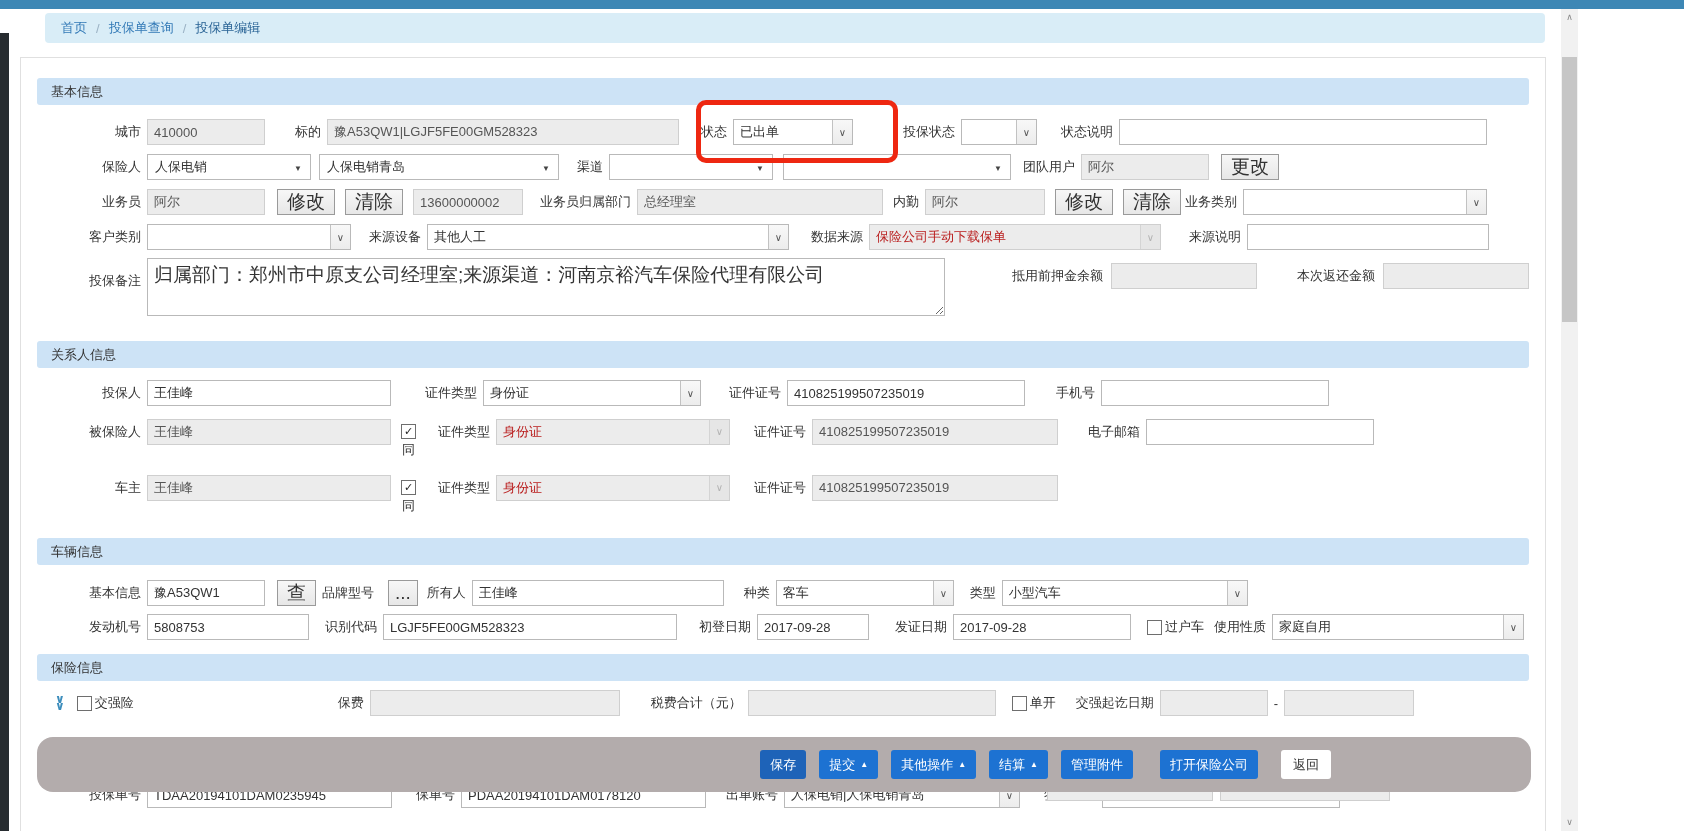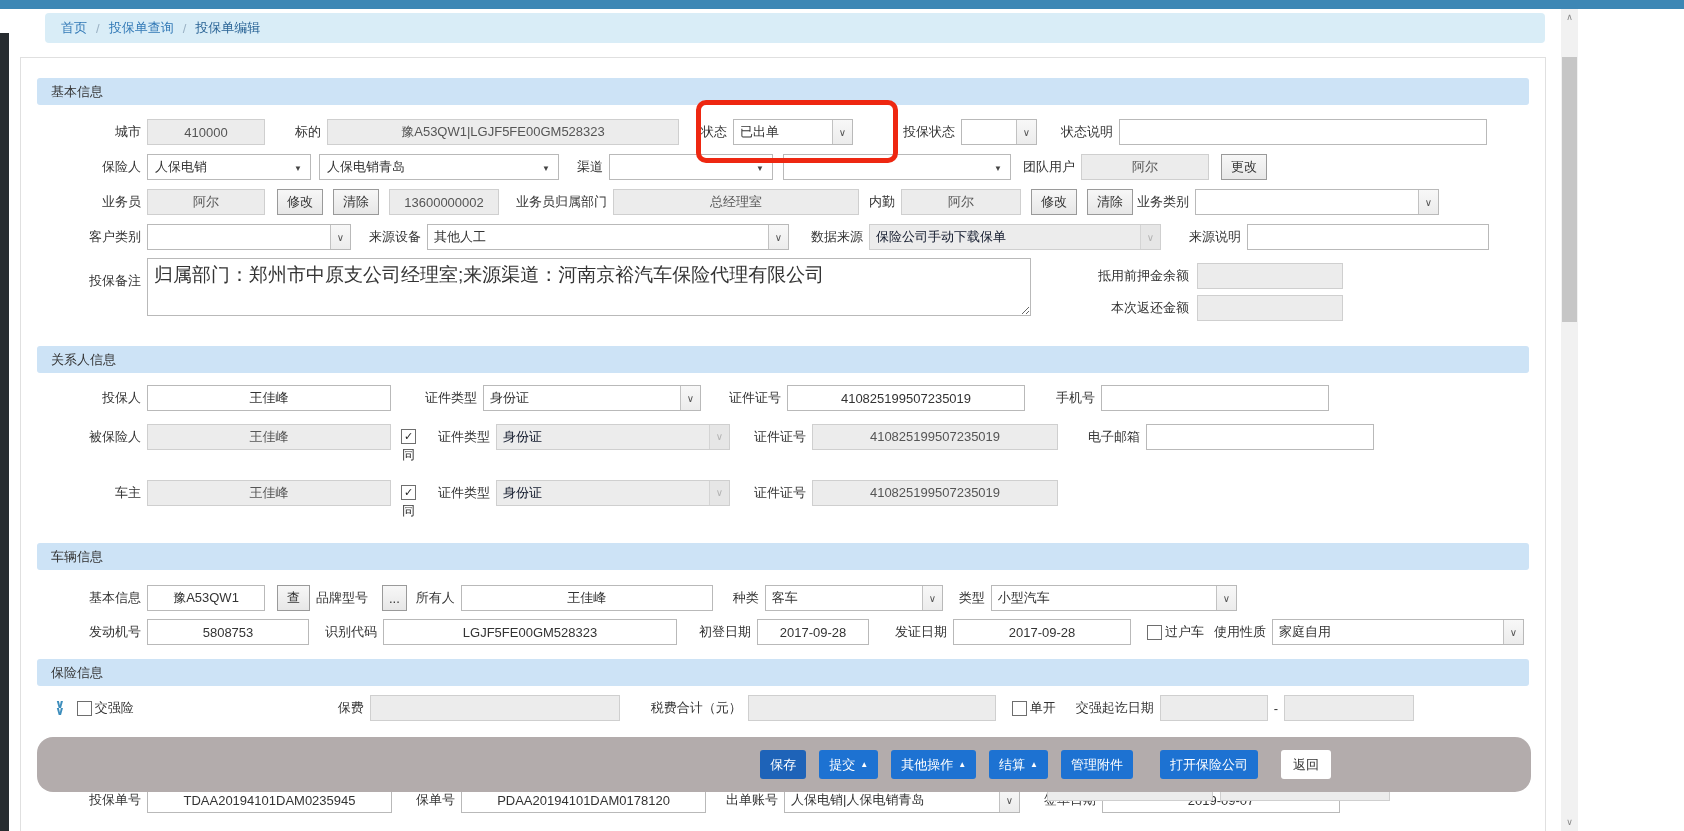--- a/index.html
+++ b/index.html
@@ -12,36 +12,36 @@
   .bc-link{color:#337ab7;text-decoration:none;cursor:pointer;}
   .bc-sep{color:#9bb2c4;margin:0 9px;}
   .bc-cur{color:#2a6496;}
   .panel{position:absolute;left:20px;top:57px;width:1526px;height:774px;background:#fff;
        border:1px solid #e0e0e0;border-bottom:none;box-sizing:border-box;}
   .secbar{height:27px;background:#cde3f6;border-radius:3px;display:flex;align-items:center;
        padding-left:14px;font-size:13px;color:#333;margin:0 16px;}
   .row{display:flex;align-items:center;margin:0 16px;}
   .lb{font-size:13px;color:#333;text-align:right;white-space:nowrap;flex:none;}
   .inp{height:26px;border:1px solid #b9b9b9;background:#fff;font-family:inherit;font-size:13px;color:#333;
-       padding:0 6px;box-sizing:border-box;flex:none;outline:none;text-align:center;}
+       padding:0 6px;box-sizing:border-box;flex:none;outline:none;}
   .inp.dis{background:#ececec;border-color:#cfcfcf;color:#555;}
   .sel{height:26px;border:1px solid #b9b9b9;background:#fff;position:relative;box-sizing:border-box;
        flex:none;display:flex;align-items:center;cursor:pointer;}
   .sel .txt{font-size:13px;color:#333;padding:0 24px 0 6px;white-space:nowrap;overflow:hidden;}
   .sel .chev{position:absolute;right:0;top:0;bottom:0;width:19px;background:linear-gradient(#f8f8f8,#ececec);
        border-left:1px solid #c2c2c2;display:flex;align-items:center;justify-content:center;font-size:10px;color:#555;}
   .sel.dis{background:#ececec;border-color:#cfcfcf;}
-  .sel.dis .txt{color:#0f172a;}
+  .sel.dis .txt{color:#b91c1c;}
   .sel.dis .chev{background:#e6e6e6;color:#b3b3b3;border-left-color:#d4d4d4;}
   .combo{height:26px;border:1px solid #b9b9b9;background:#fff;position:relative;box-sizing:border-box;
        flex:none;display:flex;align-items:center;cursor:pointer;}
   .combo .txt{font-size:13px;color:#333;padding:0 20px 0 7px;white-space:nowrap;overflow:hidden;}
   .combo .caret{position:absolute;right:8px;top:9px;font-size:8px;color:#444;}
   .btn{height:26px;padding:0 9px;background:linear-gradient(#f7f7f7,#e7e7e7);border:1px solid #9a9a9a;
-       font-family:inherit;font-size:13px;color:#333;display:flex;align-items:center;flex:none;cursor:pointer;box-sizing:border-box;}
+       font-family:inherit;font-size:19px;color:#333;display:flex;align-items:center;flex:none;cursor:pointer;box-sizing:border-box;}
   .cb{width:13px;height:13px;border:1px solid #6e6e6e;background:#fff;display:flex;align-items:center;
        justify-content:center;font-size:11px;line-height:11px;color:#222;flex:none;cursor:pointer;box-sizing:content-box;}
   .samecol{display:flex;flex-direction:column;align-items:center;gap:2px;transform:translateY(10px);flex:none;}
   .samecol .samelb{font-size:13px;color:#333;}
   textarea.remark{width:884px;height:58px;border:1px solid #b9b9b9;font-family:inherit;font-size:19px;color:#333;
        padding:3px 6px;box-sizing:border-box;resize:both;outline:none;}
   .dblchev{display:flex;flex-direction:column;line-height:7px;color:#3c8dbc;font-weight:bold;font-size:12px;
        flex:none;cursor:pointer;}
   .redbox{position:absolute;left:696px;top:100px;width:192px;height:53px;border:5px solid #ee2711;
        border-radius:10px;z-index:50;pointer-events:none;}
@@ -156,21 +156,21 @@
       <span class="txt">保险公司手动下载保单</span>
       <span class="chev">∨</span>
     </div>
     <span class="lb" style="width:52px;margin-left:28px">来源说明</span>
     <input class="inp" style="width: 242px; margin-left: 6px;">
   </div>
 
   <div class="row" style="margin-top:8px;align-items:flex-start">
     <span class="lb" style="width:104px;padding-top:14px">投保备注</span>
     <textarea class="remark" style="margin-left: 6px;">归属部门：郑州市中原支公司经理室;来源渠道：河南京裕汽车保险代理有限公司</textarea>
-    <div style="display:flex;flex-direction:column;gap:6px;margin-left:46px;padding-top:5px">
+    <div style="display:flex;gap:6px;margin-left:46px;padding-top:5px">
       <div style="display:flex;align-items:center">
         <span class="lb" style="width:112px">抵用前押金余额</span>
         <input class="inp dis" style="width: 146px; margin-left: 8px;" disabled="">
       </div>
       <div style="display:flex;align-items:center">
         <span class="lb" style="width:112px">本次返还金额</span>
         <input class="inp dis" style="width: 146px; margin-left: 8px;" disabled="">
       </div>
     </div>
   </div>

